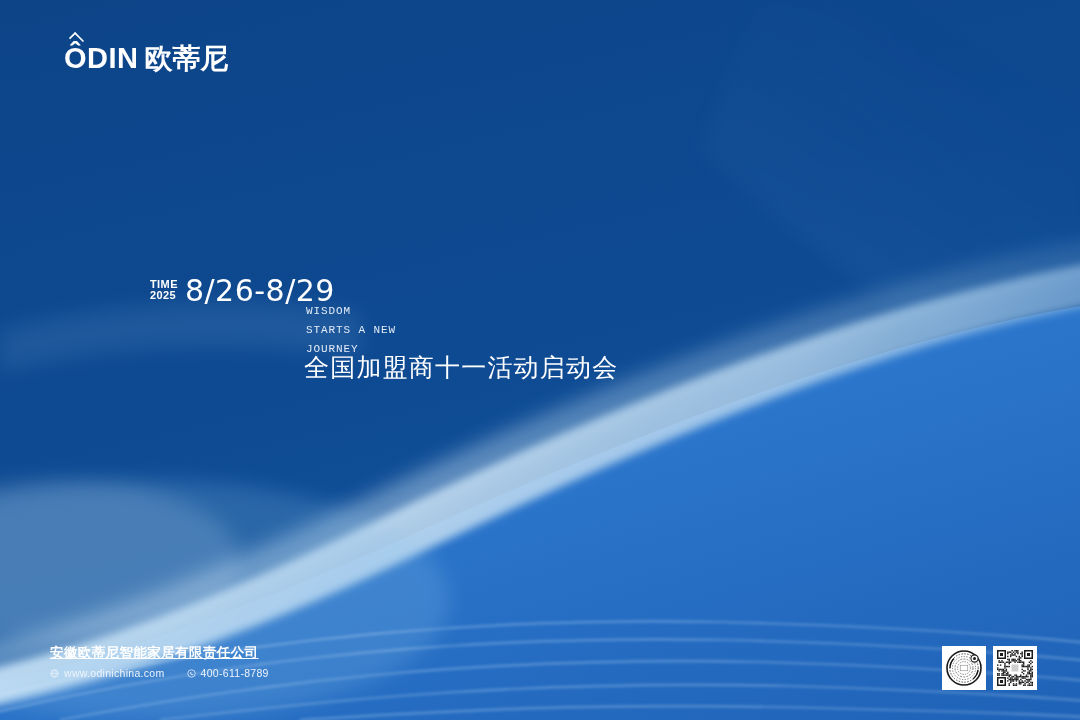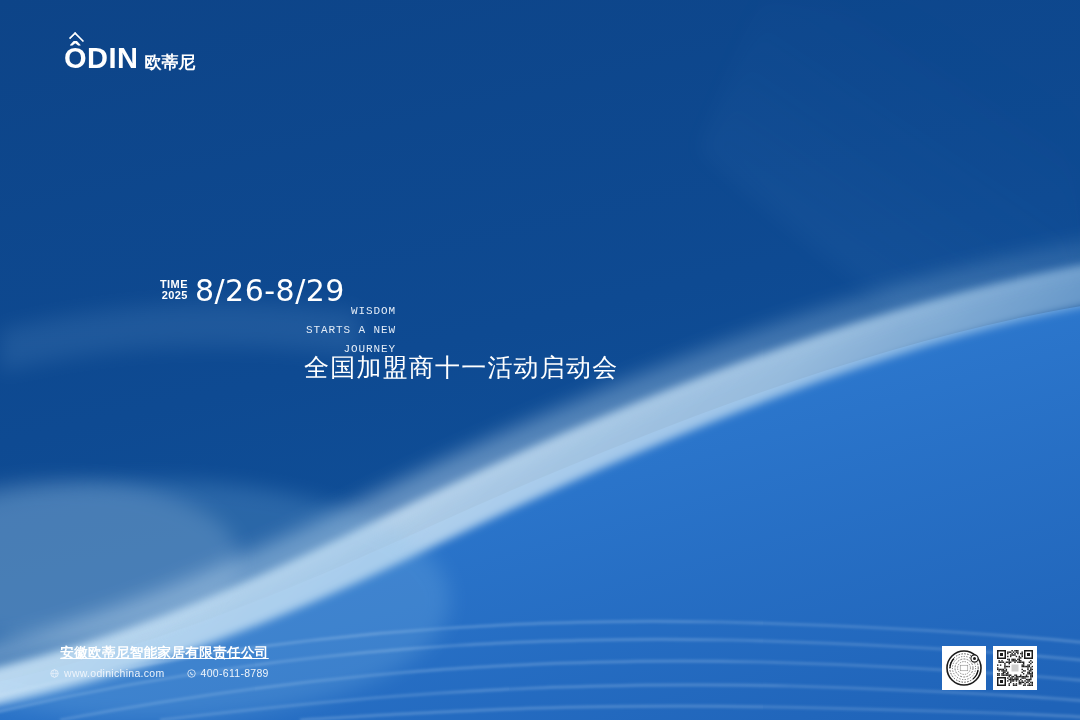--- a/index.html
+++ b/index.html
@@ -8,21 +8,20 @@
     background: #000;
   }
   #poster {
     position: relative;
     width: 1080px;
     height: 720px;
     overflow: hidden;
     background: #0e4a8f;
     font-family: "Liberation Sans", "DejaVu Sans", sans-serif;
     user-select: none;
-    text-align: right;
   }
 
   
   #bg-art {
     position: absolute;
     inset: 0;
     width: 1080px;
     height: 720px;
     display: block;
   }
@@ -55,21 +54,21 @@
     top: -9px;
     width: 11px;
     height: 7px;
     margin-left: -6px;
     border-left: 2.4px solid #fff;
     border-top: 2.4px solid #fff;
     transform: skewX(0deg) rotate(45deg);
     border-top-left-radius: 1px;
   }
   .logo-cn {
-    font-size: 17px;
+    font-size: 28px;
     font-weight: 700;
     letter-spacing: 0px;
     line-height: 1;
     margin-left: 4px;
     font-family: Liberation Mono, monospace;
   }
 
   
   .title-wrap {
     position: absolute;
@@ -81,21 +80,21 @@
   .cal-svg { display:block; width: 500px; height: 240px; overflow: visible;}
   .cal-text {
     font-family: "DejaVu Serif", "Liberation Serif", serif;
     font-weight: 700;
     letter-spacing: 2px;
   }
 
   
   .date-row {
     position: absolute;
-    left: 160px;
+    left: 150px;
     top: 276px;
     display: flex;
     align-items: center;
     color: #ffffff;
   }
   .time-stack {
     display: flex;
     flex-direction: column;
     line-height: 1.02;
     font-size: 11px;

